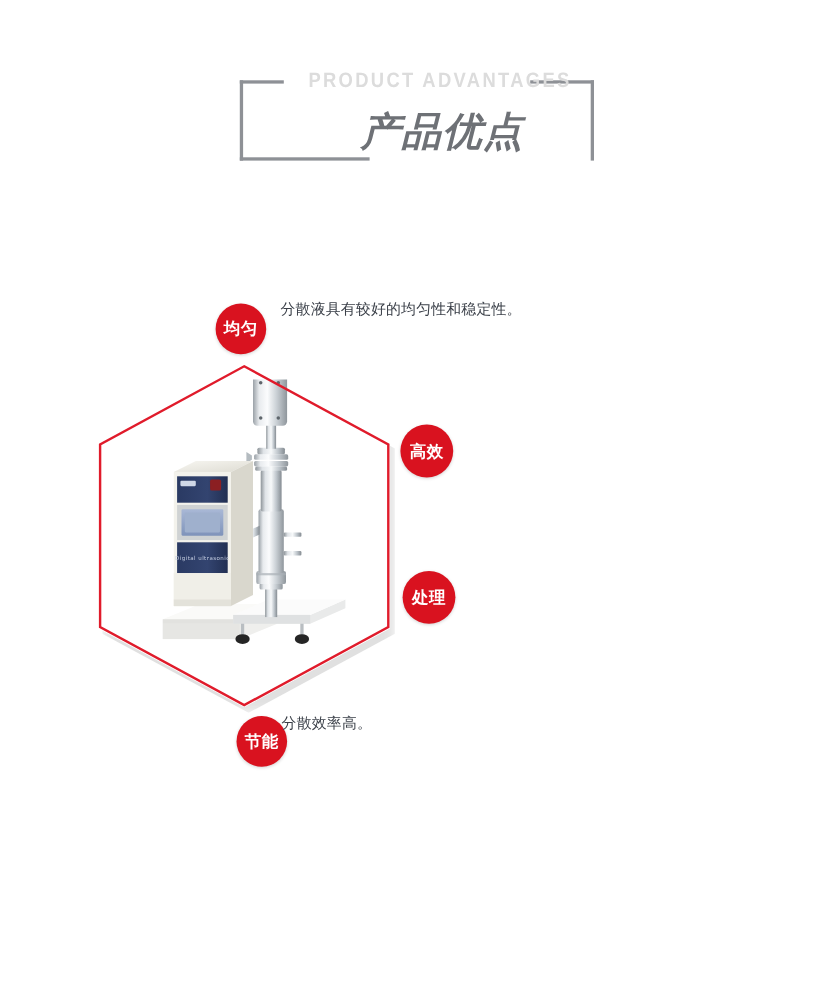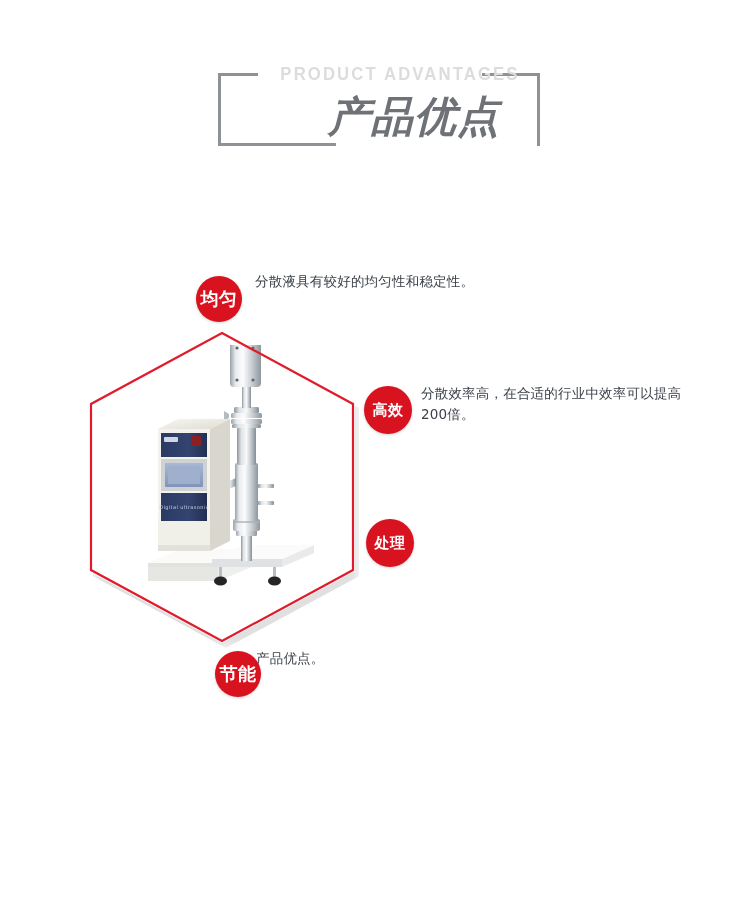--- a/index.html
+++ b/index.html
@@ -50,28 +50,28 @@
     letter-spacing: 2.4px;
     color: #dcdcdc;
     font-family: "Liberation Sans Narrow", "Liberation Sans", sans-serif;
     transform: scaleX(0.88);
     transform-origin: center;
     white-space: nowrap;
   }
   .hdr-title {
     position: absolute;
     left: 328px; top: 82px;
-    font-size: 42px;
+    font-size: 36px;
     line-height: 44px;
     font-weight: bold;
     font-style: italic;
     color: #6e7176;
     letter-spacing: 1px;
     white-space: nowrap;
-    font-family: Liberation Mono, monospace;
+    font-family: Liberation Serif, serif;
   }
 
   
   .hex-wrap {
     position: absolute;
     left: 75px; top: 320px;
     width: 300px; height: 340px;
   }
   .hex-shadow, .hex-outline {
     position: absolute;
@@ -108,21 +108,21 @@
     border-radius: 50%;
     background: #d9121f;
     color: #ffffff;
     font-weight: bold;
     display: flex;
     align-items: center;
     justify-content: center;
     letter-spacing: 0.5px;
     box-shadow: 0 1px 3px rgba(0,0,0,0.18);
   }
-  .badge-sm { width: 46px; height: 46px; font-size: 18px; }
+  .badge-sm { width: 46px; height: 46px; font-size: 15px; }
   .badge-md { width: 48px; height: 48px; font-size: 15px; }
 
   .b-uniform  { left: 196px; top: 276px; }
   .b-efficient{ left: 364px; top: 386px; }
   .b-process  { left: 366px; top: 519px; }
   .b-energy   { left: 215px; top: 651px; }
 
   .desc {
     position: absolute;
     font-size: 13.5px;
@@ -271,20 +271,19 @@
 
     <svg class="hex-border" viewBox="0 0 266 312">
       <polygon points="133,2 264,73 264,239 133,310 2,239 2,73" fill="none" stroke="#e01b2b" stroke-width="2.2"></polygon>
     </svg>
   </div>
 
   <div class="badge badge-sm b-uniform">均匀</div>
   <div class="desc d-uniform">分散液具有较好的均匀性和稳定性。</div>
 
   <div class="badge badge-md b-efficient">高效</div>
-  <div class="desc d-efficient">分散效率高，在合适的行业中效率可以提高200倍。</div>
 
   <div class="badge badge-md b-process">处理</div>
 
   <div class="badge badge-sm b-energy">节能</div>
-  <div class="desc d-energy">产品优点。</div>
+  <div class="desc d-energy">分散效率高。</div>
 
 </div>
 
 </body></html>

